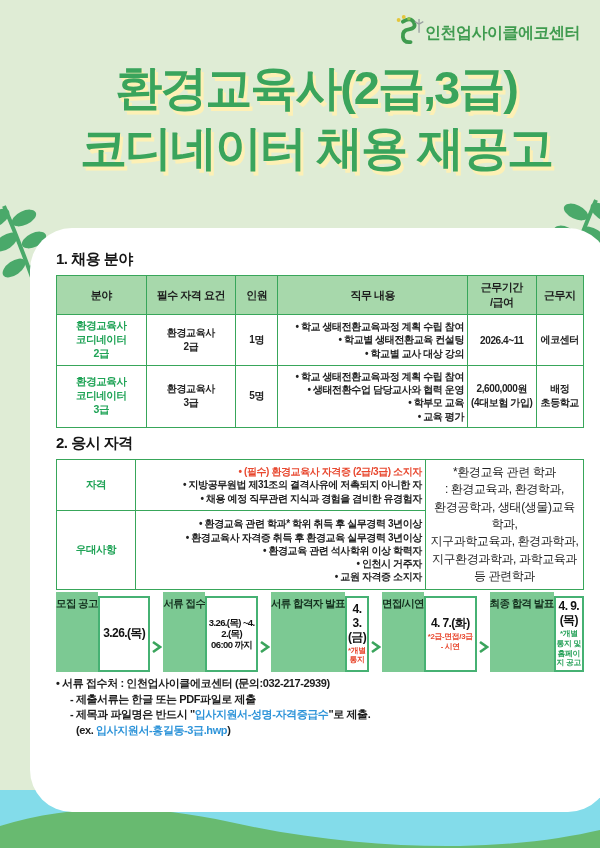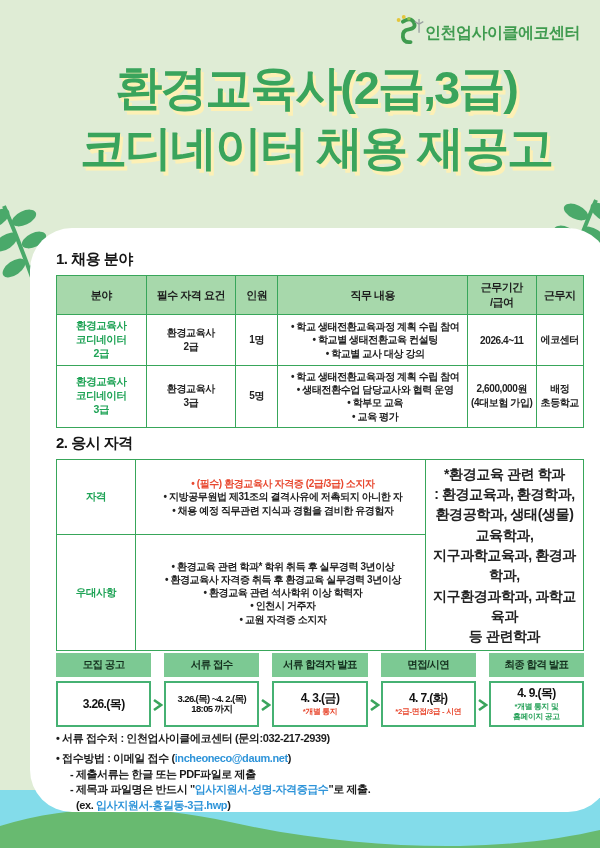--- a/index.html
+++ b/index.html
@@ -29,30 +29,30 @@
           border-radius:42px; padding:16px 26px 18px; z-index:2; overflow:hidden; }
 
   .sec-heading { font-size:15px; font-weight:800; color:#151515; letter-spacing:-0.5px; margin:6px 0 6px; }
 
   table { width:100%; border-collapse:collapse; }
   table, th, td { border:1.6px solid #38a65a; }
   th { background:#a7d8ab; color:#1c1c1c; font-size:11px; font-weight:800; padding:4px 2px; letter-spacing:-0.5px; }
   td { font-size:10px; color:#222; padding:4px 3px; text-align:center; font-weight:600; letter-spacing:-0.4px; }
   .pre { white-space:pre-line; }
   .green-label { color:#1fa356; font-weight:800; font-size:10.5px; }
-  td.duties { text-align:center; padding-left:8px; }
+  td.duties { text-align:right; padding-left:8px; }
   .bullets div { padding-left:9px; text-indent:-9px; line-height:1.32; }
   .bullets div::before { content:"• "; }
   .red { color:#e8482f; }
   .blue-note { color:#2c63dd; font-size:10.5px; font-weight:800; text-align:right; margin:4px 2px 2px; letter-spacing:-0.4px; }
-  .dept-note { font-size:14px; line-height:1.45; font-weight:700; }
+  .dept-note { font-size:12px; line-height:1.45; font-weight:400; }
 
   
   .timeline { display:flex; align-items:stretch; margin-top:2px; }
-  .step { flex:1 1 0; display:flex; flex-direction:column; }
+  .step { flex:1 1 0; display:flex; flex-direction:row; }
   .step-label { background:#7cc993; color:#14301e; font-weight:800; font-size:10.5px; text-align:center;
                 padding:5px 0; letter-spacing:-0.6px; white-space:nowrap; }
   .step-body { border:2px solid #46b173; background:#fff; margin-top:4px; flex:1; min-height:46px;
                display:flex; flex-direction:column; justify-content:center; align-items:center; text-align:center; padding:2px 1px; }
   .step-date { font-size:12px; font-weight:800; color:#111; letter-spacing:-0.6px; line-height:1.15; }
   .step-date.small-date { font-size:9.5px; }
   .step-note { font-size:7.8px; font-weight:800; line-height:1.25; margin-top:1px; letter-spacing:-0.3px; }
   .step-note.green { color:#2ba35c; }
   .chev { width:13px; display:flex; align-items:center; justify-content:center; padding-top:30px; flex:0 0 13px; }
 
@@ -235,21 +235,21 @@
       </div>
       <div class="chev">
         <svg width="11" height="14" viewBox="0 0 11 14">
             <path d="M2 2 L9 7 L2 12" stroke="#3aa45c" stroke-width="2.6" fill="none"></path>
           </svg>
       </div>
       <div class="step">
         <div class="step-label">서류 접수</div>
         <div class="step-body">
           <div class="step-date small-date pre">3.26.(목) ~4. 2.(목)
-18:05 까지</div>
+06:00 까지</div>
         </div>
       </div>
       <div class="chev">
         <svg width="11" height="14" viewBox="0 0 11 14">
             <path d="M2 2 L9 7 L2 12" stroke="#3aa45c" stroke-width="2.6" fill="none"></path>
           </svg>
       </div>
       <div class="step">
         <div class="step-label">서류 합격자 발표</div>
         <div class="step-body">
@@ -279,21 +279,20 @@
         <div class="step-body">
           <div class="step-date pre">4. 9.(목)</div>
           <div class="step-note green pre">*개별 통지 및
 홈페이지 공고</div>
         </div>
       </div>
     </div>
 
     <div class="info">
       <div class="item">서류 접수처 : 인천업사이클에코센터 (문의:032-217-2939)</div>
-      <div class="item"><span>접수방법 : 이메일 접수 (</span><span class="blue-link">incheoneco@daum.net</span><span>)</span></div>
       <div class="sub">- 제출서류는 한글 또는 PDF파일로 제출</div>
       <div class="sub"><span>- 제목과 파일명은 반드시 "</span><span class="blue-link">입사지원서-성명-자격증급수</span><span>"로 제출.</span></div>
       <div class="sub" style="padding-left:20px"><span>(ex. </span><span class="blue-link">입사지원서-홍길동-3급.hwp</span><span>)</span></div>
 
     </div>
 
   </div>
 </div>
 
 </body></html>

